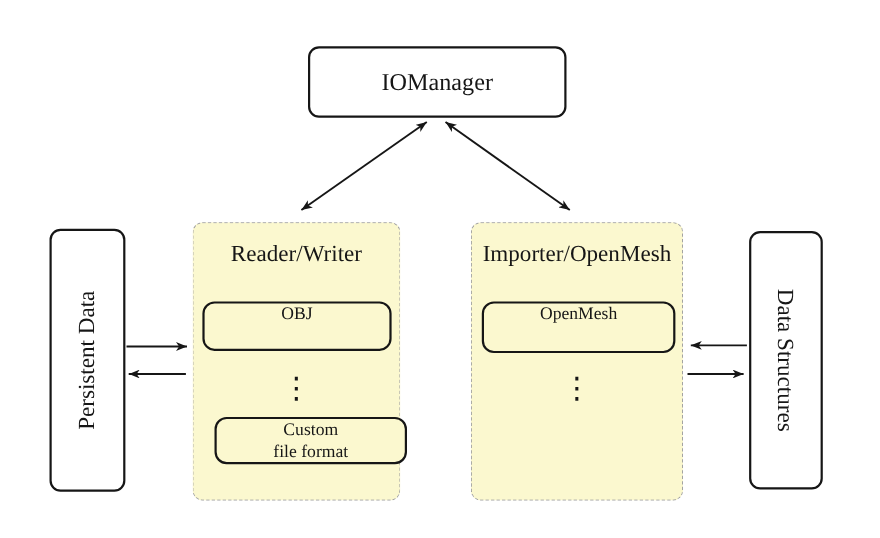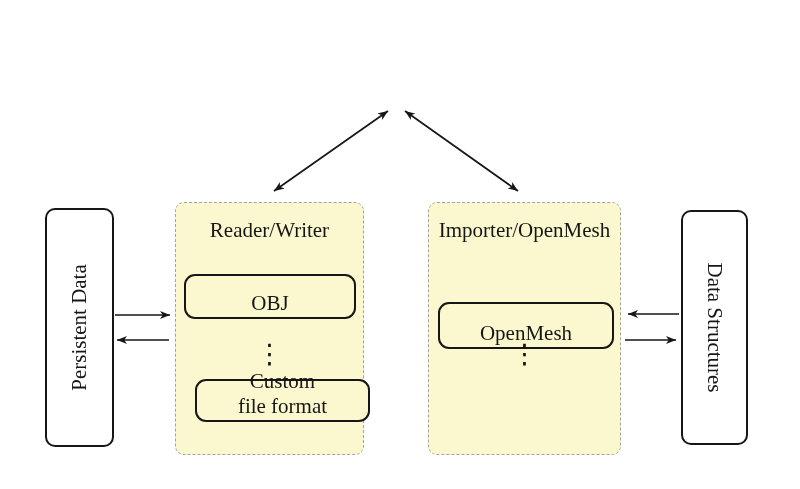--- a/index.html
+++ b/index.html
@@ -63,29 +63,29 @@
     position:absolute;left:0;right:0;top:15px;
     text-align:center;
     font-size:21px;
     white-space:nowrap;
   }
   .item{
     position:absolute;
     background:var(--group-fill);
     border:2.5px solid var(--node-border);
     border-radius:11px;
-    display:flex;align-items:flex-end;justify-content:center;
+    display:flex;align-items:flex-start;justify-content:center;
     text-align:center;
-    font-size:21px;
+    font-size:16px;
     line-height:1.22;
     white-space:pre-line;
   }
   .group-reader .item-top{left:8px;top:71px;width:172px;height:45px;}
   .group-reader .item-bottom{left:19px;top:176px;width:175px;height:43px;}
-  .group-importer .item-top{left:9px;top:71px;width:176px;height:47px;margin-top:28px;}
+  .group-importer .item-top{left:9px;top:71px;width:176px;height:47px;}
   .group-importer .item-bottom{left:7px;top:177px;width:178px;height:56px;}
   .dots{
     position:absolute;left:0;right:0;top:128px;height:44px;
     display:flex;align-items:center;justify-content:center;
     font-size:27px;
     font-family:"DejaVu Sans",sans-serif;
     color:var(--text);
   }
 </style>
 </head>
@@ -100,20 +100,23 @@
       </marker>
     </defs>
     <line x1="388" y1="111" x2="274" y2="191" marker-start="url(#ah)" marker-end="url(#ah)"></line>
     <line x1="405" y1="111" x2="518" y2="191" marker-start="url(#ah)" marker-end="url(#ah)"></line>
     <line x1="115" y1="315" x2="170" y2="315" marker-end="url(#ah)"></line>
     <line x1="169" y1="340" x2="117" y2="340" marker-end="url(#ah)"></line>
     <line x1="679" y1="314" x2="628" y2="314" marker-end="url(#ah)"></line>
     <line x1="625" y1="340" x2="676" y2="340" marker-end="url(#ah)"></line>
   </svg>
 
+  <div class="node node-iomanager">
+    <span>IOManager</span>
+  </div>
 
   <div class="node node-persistent">
     <span class="vtext ccw">Persistent Data</span>
   </div>
 
   <div class="node node-datastruct">
     <span class="vtext cw">Data Structures</span>
   </div>
 
   <div class="group group-reader">

